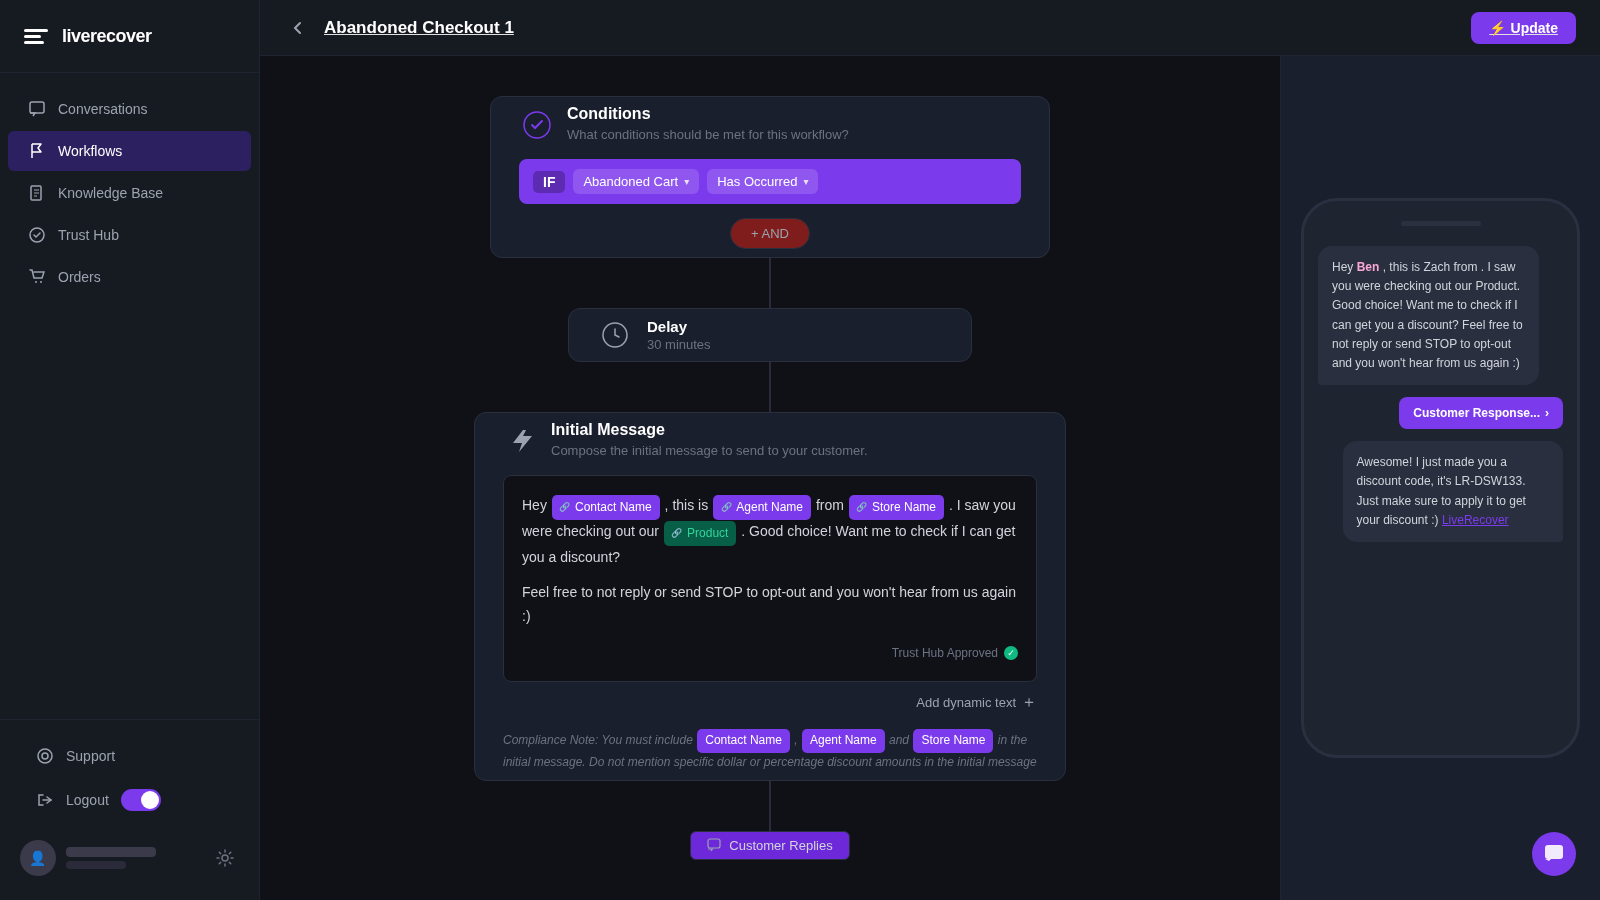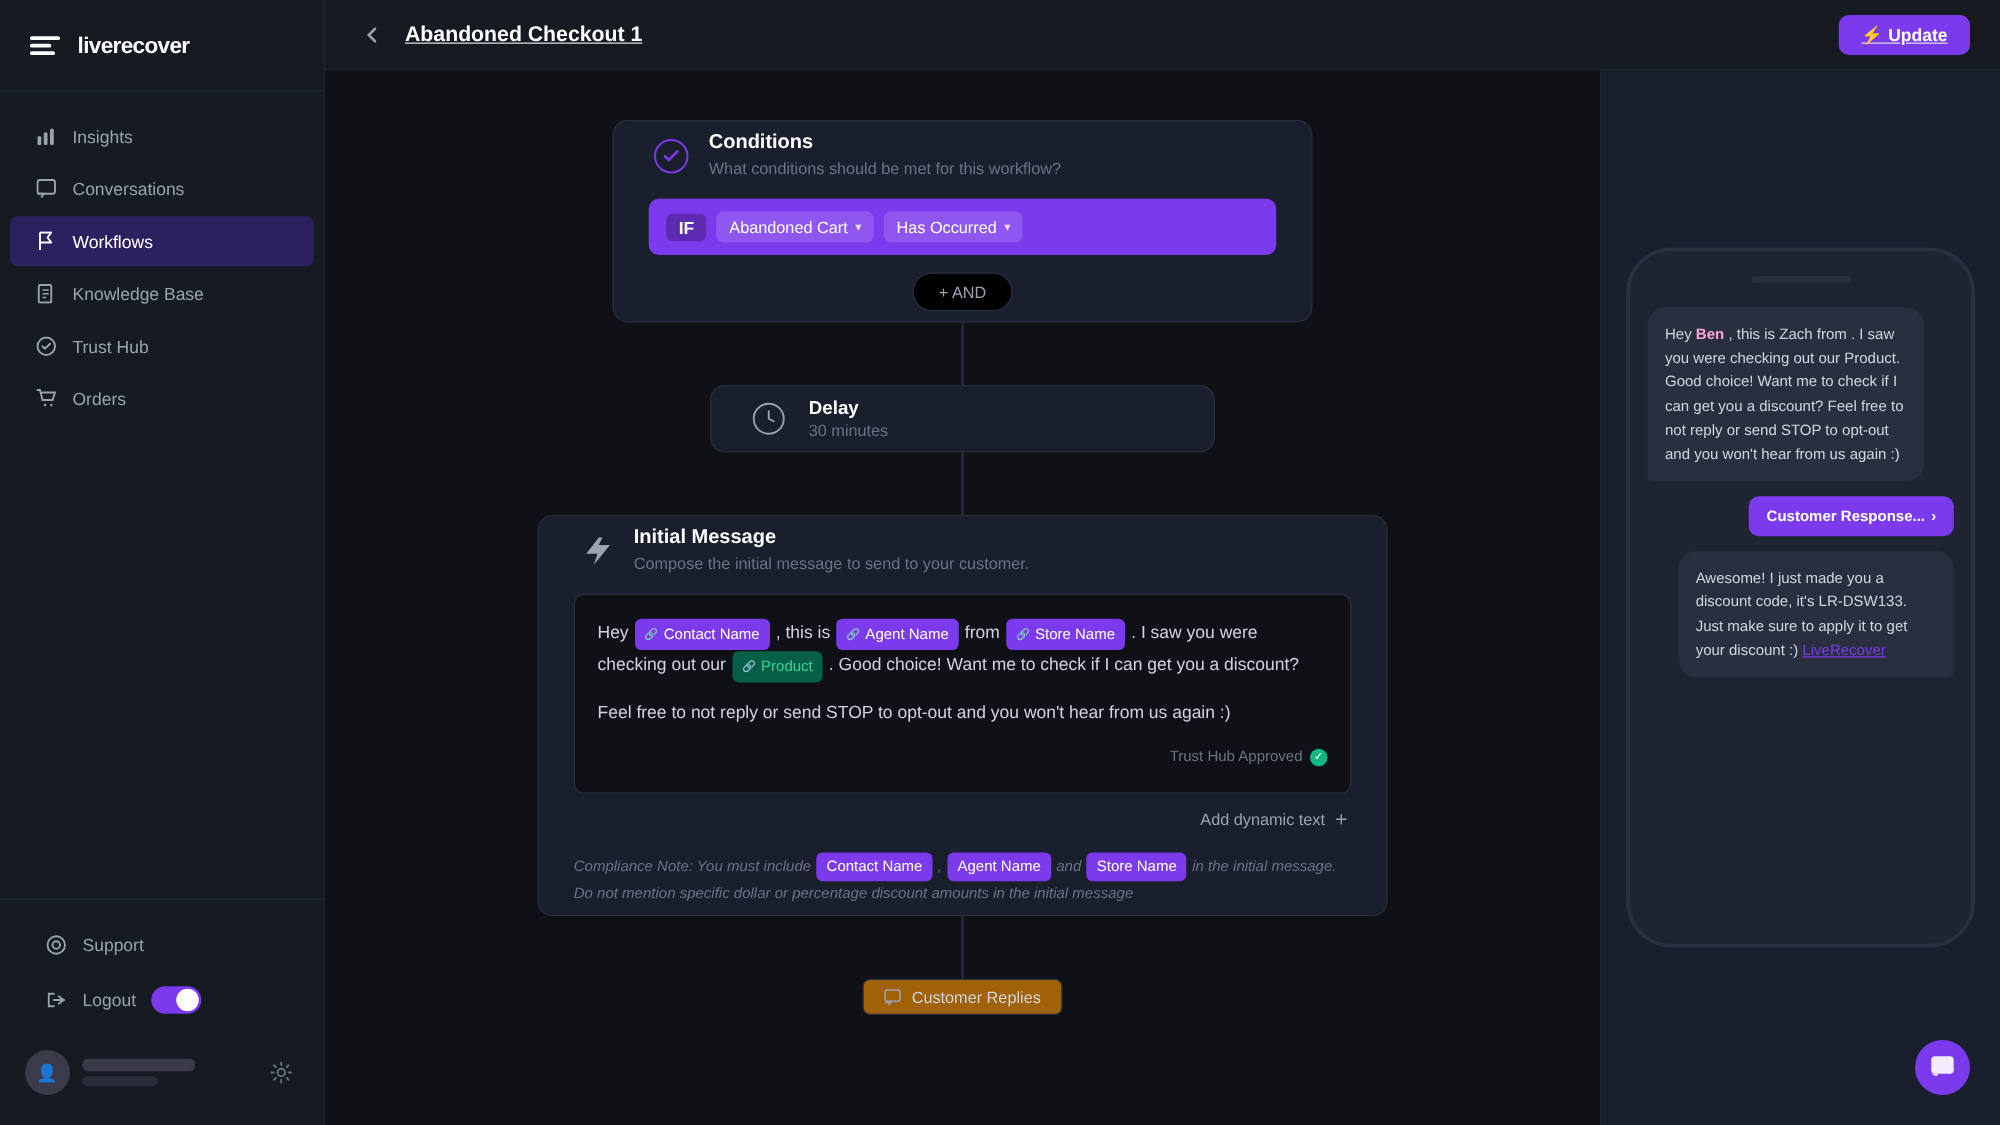--- a/index.html
+++ b/index.html
@@ -309,21 +309,21 @@
       font-size: 10px;
       opacity: 0.8;
     }
 
     
     .and-btn {
       display: flex;
       align-items: center;
       justify-content: center;
       gap: 6px;
-      background: #000000;
+      background: #7f1d1d;
       border: 1px solid #2a2f3e;
       border-radius: 20px;
       padding: 7px 20px;
       color: #9ca3af;
       font-size: 13px;
       font-weight: 500;
       cursor: pointer;
       margin: 0 auto;
       width: fit-content;
     }
@@ -351,21 +351,21 @@
       color: #fff;
     }
     .delay-sub {
       font-size: 13px;
       color: #6b7280;
       margin-top: 2px;
     }
 
     
     .message-card {
-      width: 680px;
+      width: 592px;
     }
     .message-body {
       background: #0f1117;
       border: 1px solid #2a2f3e;
       border-radius: 8px;
       padding: 18px;
       margin-top: 16px;
       font-size: 14px;
       color: #d1d5db;
       line-height: 1.7;
@@ -427,21 +427,21 @@
     }
     .compliance-note .tag {
       font-style: normal;
     }
 
     
     .customer-replies-label {
       display: flex;
       align-items: center;
       gap: 8px;
-      background: #a16207;
+      background: #6d28d9;
       border: 1px solid #2a2f3e;
       border-radius: 6px;
       padding: 6px 16px;
       font-size: 13px;
       color: #d1d5db;
       font-weight: 500;
     }
 
     
     .phone-preview {
@@ -548,30 +548,20 @@
   <div class="sidebar-logo">
     <div class="logo-icon">
       <div class="logo-bar"></div>
       <div class="logo-bar"></div>
       <div class="logo-bar"></div>
     </div>
     <span class="logo-text">liverecover</span>
   </div>
 
   <nav class="sidebar-nav">
-    <div class="nav-item">
-      <span class="nav-icon">
-        <svg width="16" height="16" viewBox="0 0 16 16" fill="none">
-          <rect x="1" y="8" width="3" height="7" rx="1" fill="currentColor"></rect>
-          <rect x="6" y="5" width="3" height="10" rx="1" fill="currentColor"></rect>
-          <rect x="11" y="2" width="3" height="13" rx="1" fill="currentColor"></rect>
-        </svg>
-      </span>
-      <span>Insights</span>
-    </div>
     <div class="nav-item">
       <span class="nav-icon">
         <svg width="16" height="16" viewBox="0 0 16 16" fill="none">
           <rect x="1" y="1" width="14" height="11" rx="2" stroke="currentColor" stroke-width="1.5" fill="none"></rect>
           <path d="M4 15 L6 12 H1" stroke="currentColor" stroke-width="1.5" fill="none"></path>
         </svg>
       </span>
       <span>Conversations</span>
     </div>
     <div class="nav-item active">

